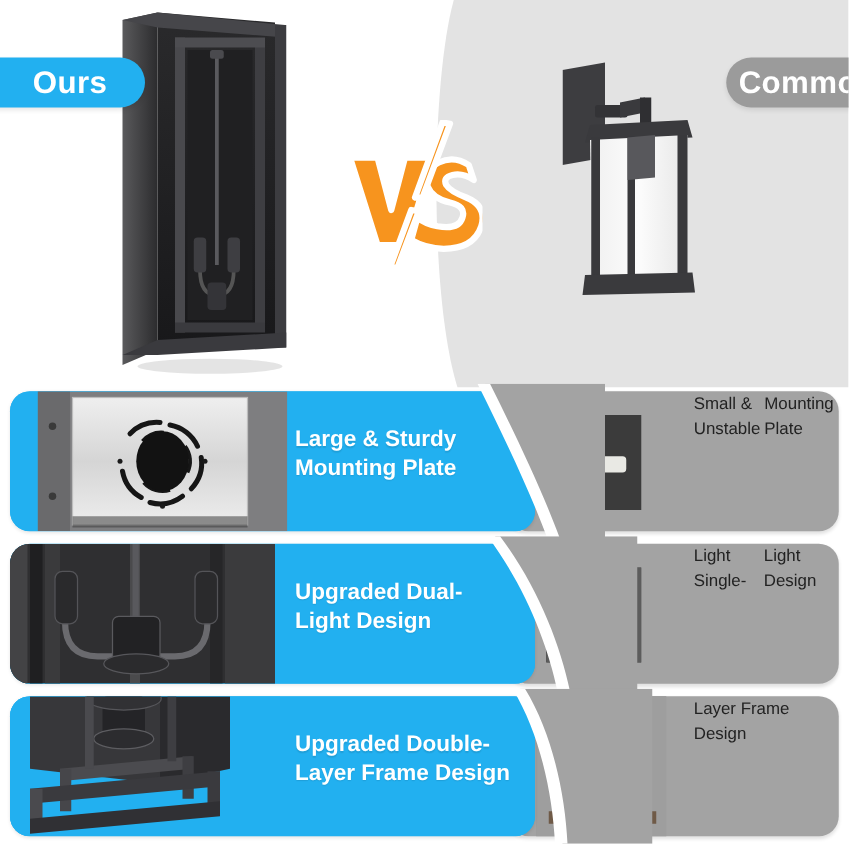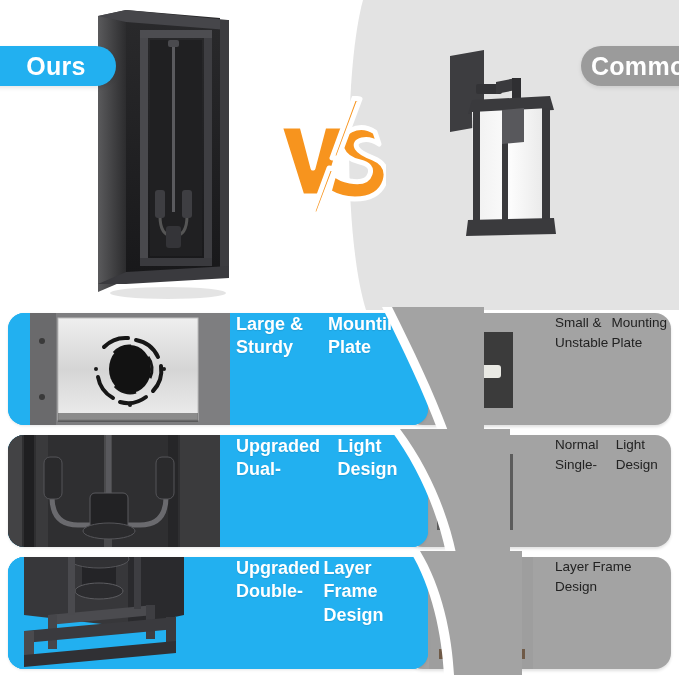--- a/index.html
+++ b/index.html
@@ -40,21 +40,21 @@
   .gray-label{position:absolute;left:148px;top:0;height:112px;width:112px;
               display:flex;justify-content:center;
               color:#222;font-size:13.5px;line-height:1.45;}
 
   .blue-card{position:absolute;left:8px;top:0;width:420px;height:112px;
              background:#22b0f0;border-radius:16px;overflow:hidden;
              box-shadow:0 1px 3px rgba(0,0,0,.10);}
   .blue-mask{position:absolute;left:0;top:0;width:420px;height:112px;}
   .blue-photo{position:absolute;left:22px;top:0;width:200px;height:112px;overflow:hidden;}
   .blue-label{position:absolute;left:228px;top:0;height:100px;width:184px;
-              display:flex;flex-direction:row;justify-content:center;
+              display:flex;flex-direction:column;justify-content:center;
               color:#ffffff;font-size:18px;font-weight:bold;line-height:1.3;
               text-shadow:0 1px 1px rgba(0,0,0,.10);}
   .blue-edge{position:absolute;top:-6px;width:150px;height:124px;pointer-events:none;}
 
   .ln{display:block;}
 </style>
 </head>
 <body>
 
 <div class="stage">
@@ -235,21 +235,21 @@
           <circle cx="38" cy="38" r="21" fill="#b9b0a4"></circle>
           <circle cx="38" cy="38" r="16" fill="#d8d2c8"></circle>
           <rect x="22" y="34" width="32" height="10" fill="#1e1e1e"></rect>
           <rect x="26" y="35" width="8" height="8" fill="#9a9a9a"></rect>
           <circle cx="44" cy="39" r="5" fill="#c08a3e"></circle>
           <circle cx="38" cy="25" r="2.5" fill="#6b6b6b"></circle>
           <circle cx="38" cy="52" r="2.5" fill="#6b6b6b"></circle>
         </svg>
       </div>
       <div class="gray-label">
-        <span class="ln">Normal Single-</span>
+        <span class="ln">Light Single-</span>
         <span class="ln">Light Design</span>
       </div>
     </div>
 
     <div class="blue-card">
       <svg class="blue-mask" viewBox="0 0 420 112" preserveAspectRatio="none">
         <path d="M0 0 H420 V112 H0 Z" fill="#22b0f0"></path>
       </svg>
       <div class="blue-photo" style="left:0;width:212px;">
         <svg width="212" height="112" viewBox="0 0 212 112">

